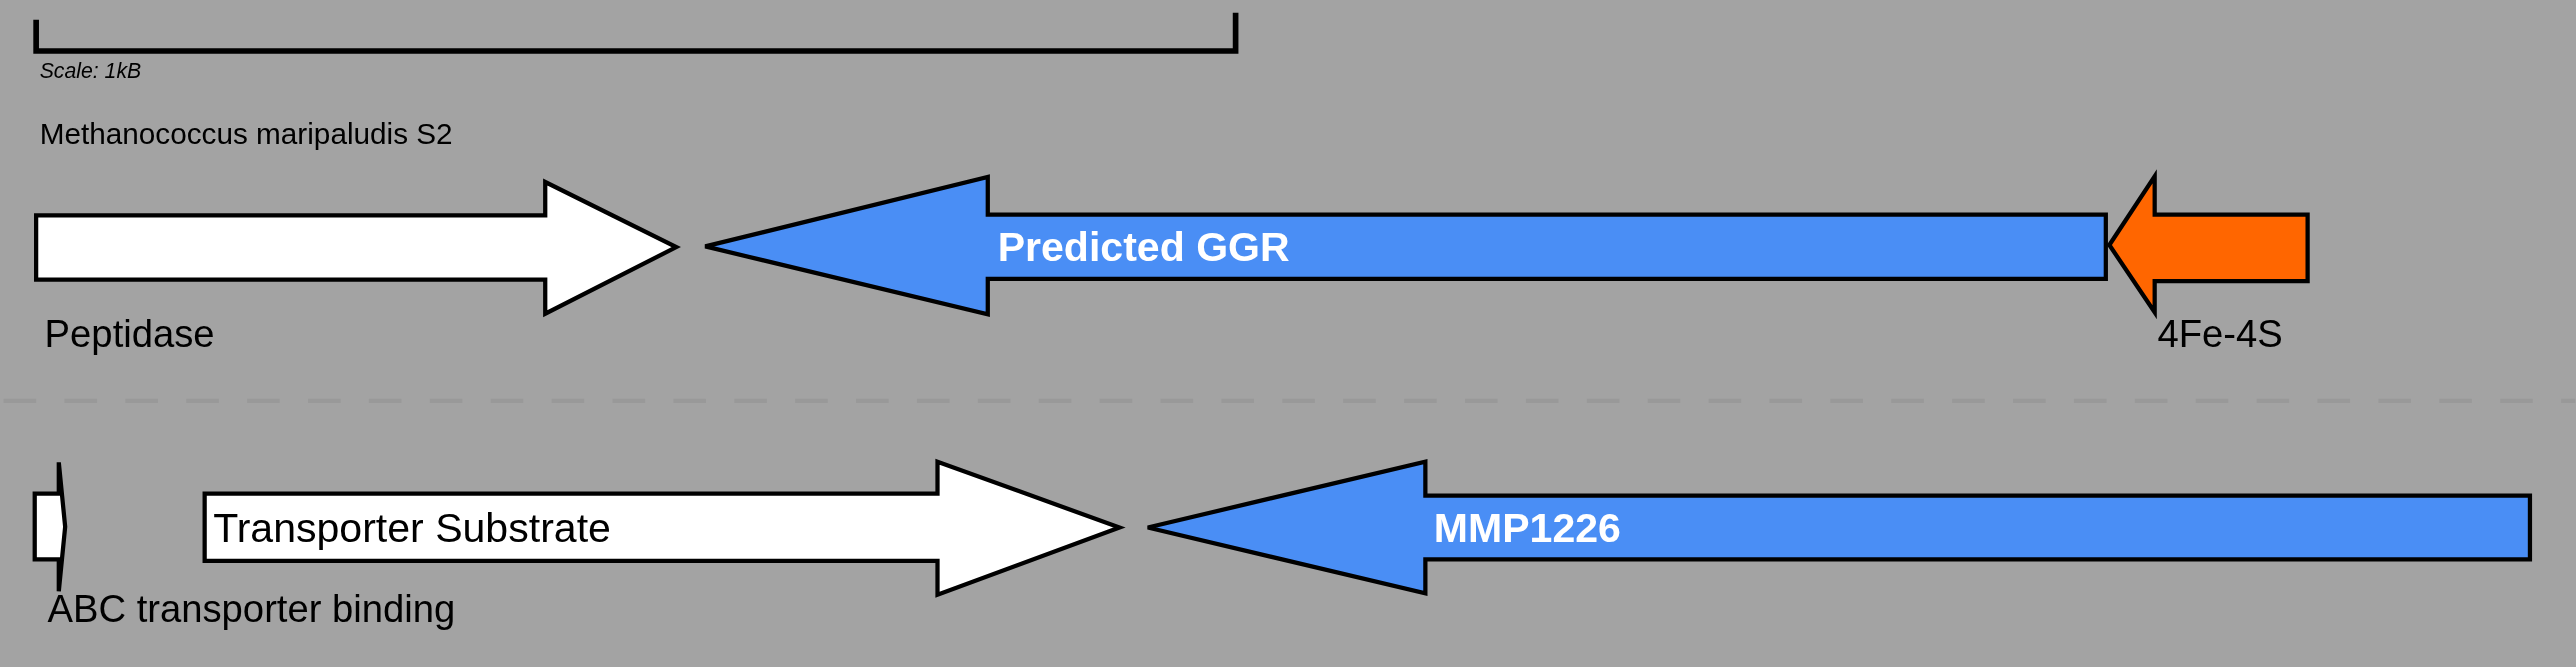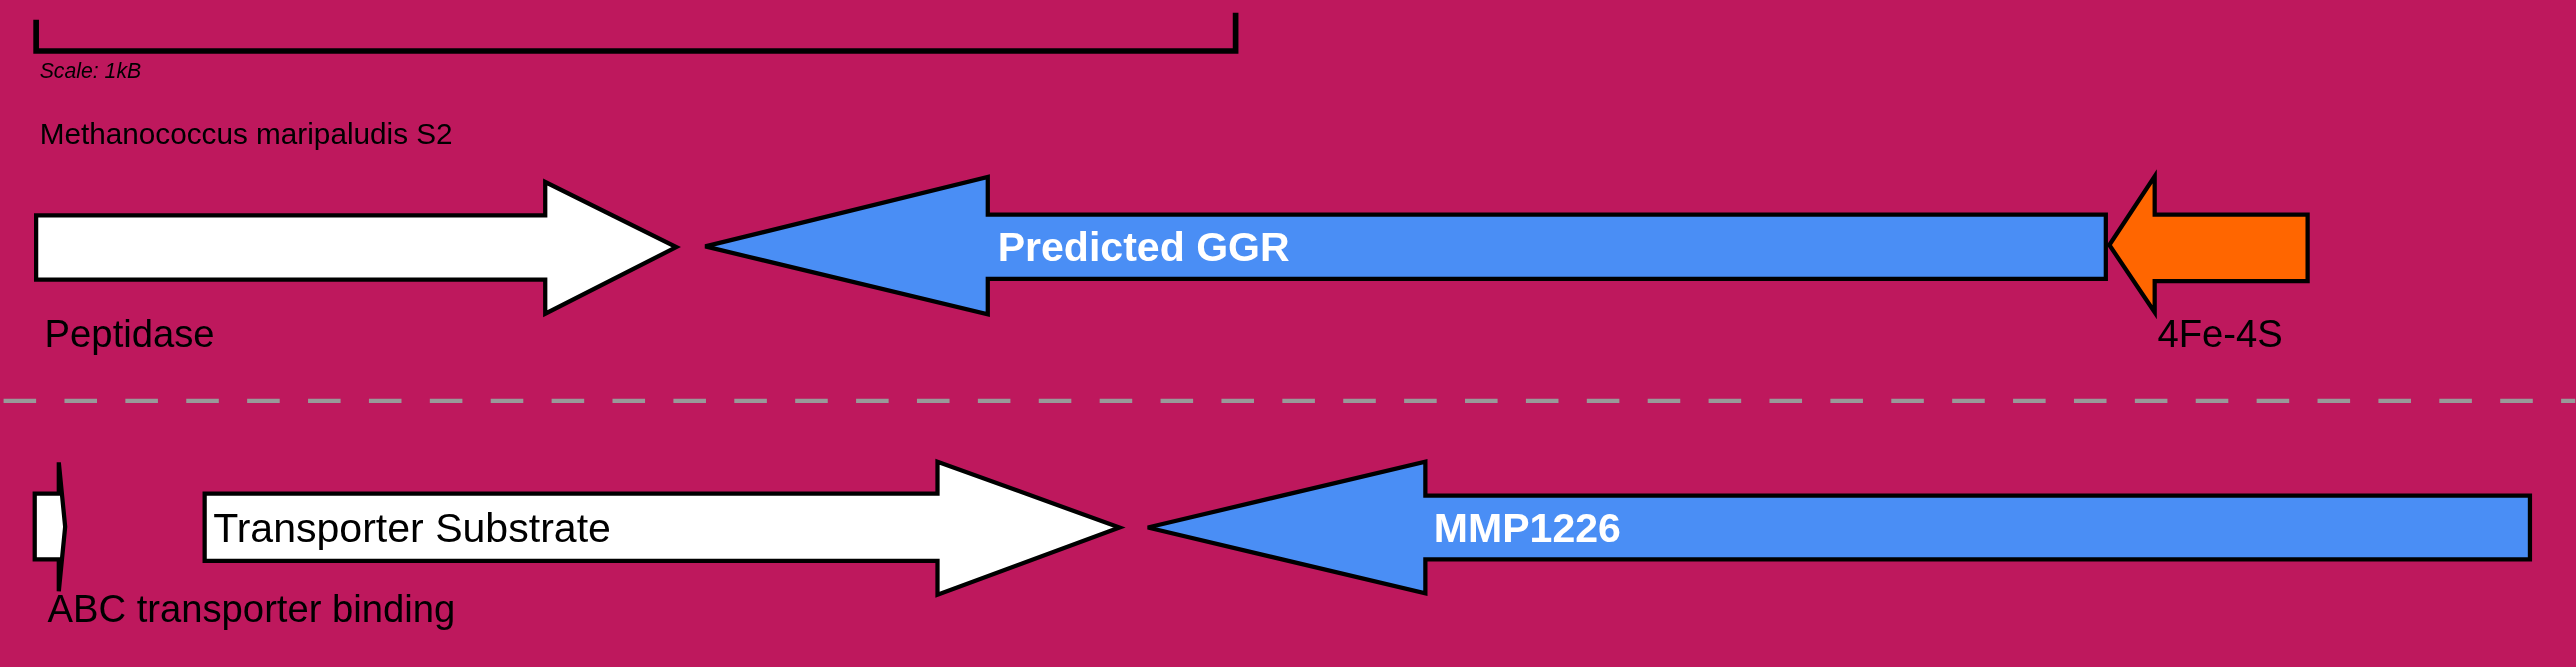--- a/index.html
+++ b/index.html
@@ -4,21 +4,21 @@
 <style>
   html, body {
     margin: 0;
     padding: 0;
     background: #ffffff;
     width: 2576px;
     height: 667px;
     overflow: hidden;
     font-family: "Liberation Sans", sans-serif;
   }
-  #figure-wrap { position: relative; width: 2576px; height: 667px; background: #be185d; }
+  #figure-wrap { position: relative; width: 2576px; height: 667px; background: #a3a3a3; }
   svg { display: block; }
 
   .gene-outline { stroke: #000000; stroke-width: 6; stroke-linejoin: miter; }
   .scalebar { fill: none; stroke: #000000; stroke-width: 8; }
 
   text { fill: #000000; }
   .txt-scale    { font-size: 30px; font-style: italic; }
   .txt-organism { font-size: 42px; }
   .txt-gene     { font-size: 54px; }
   .txt-inside-dark { font-size: 58px; }

